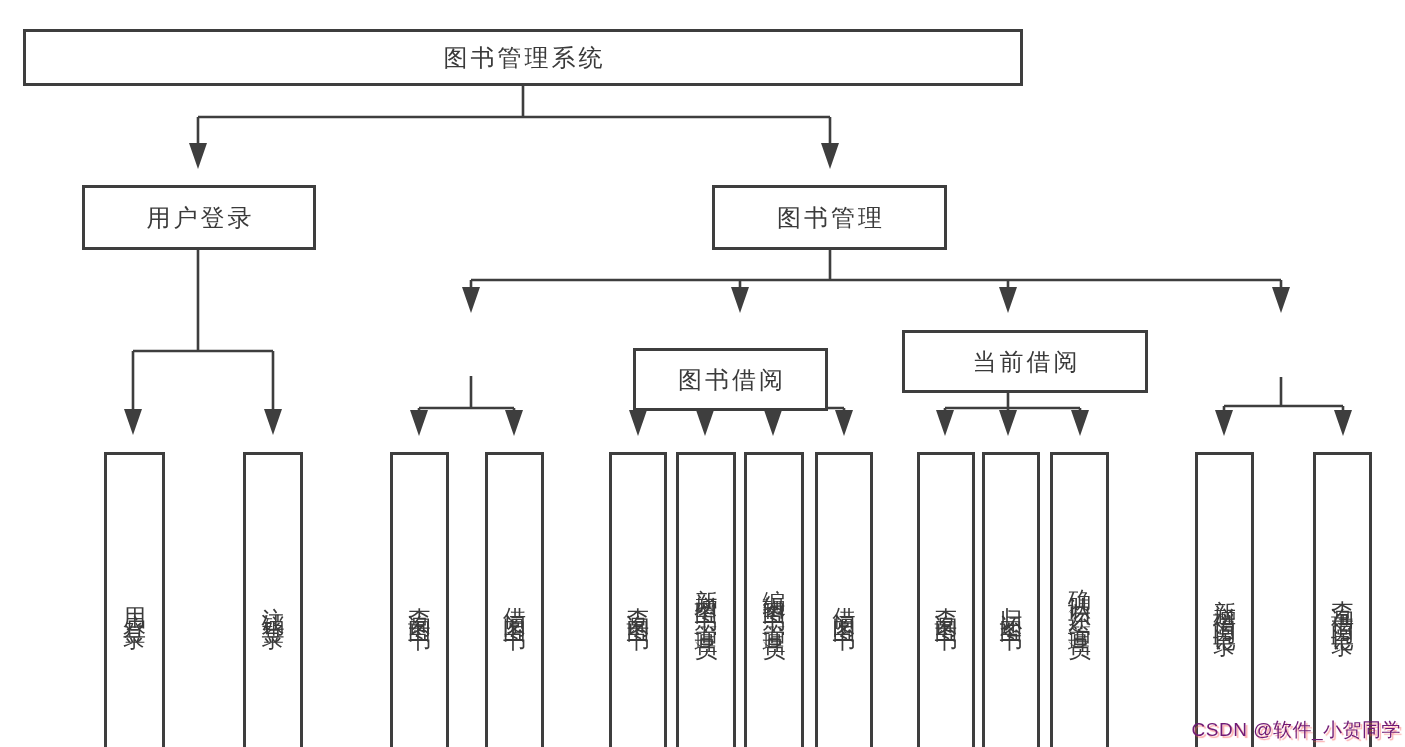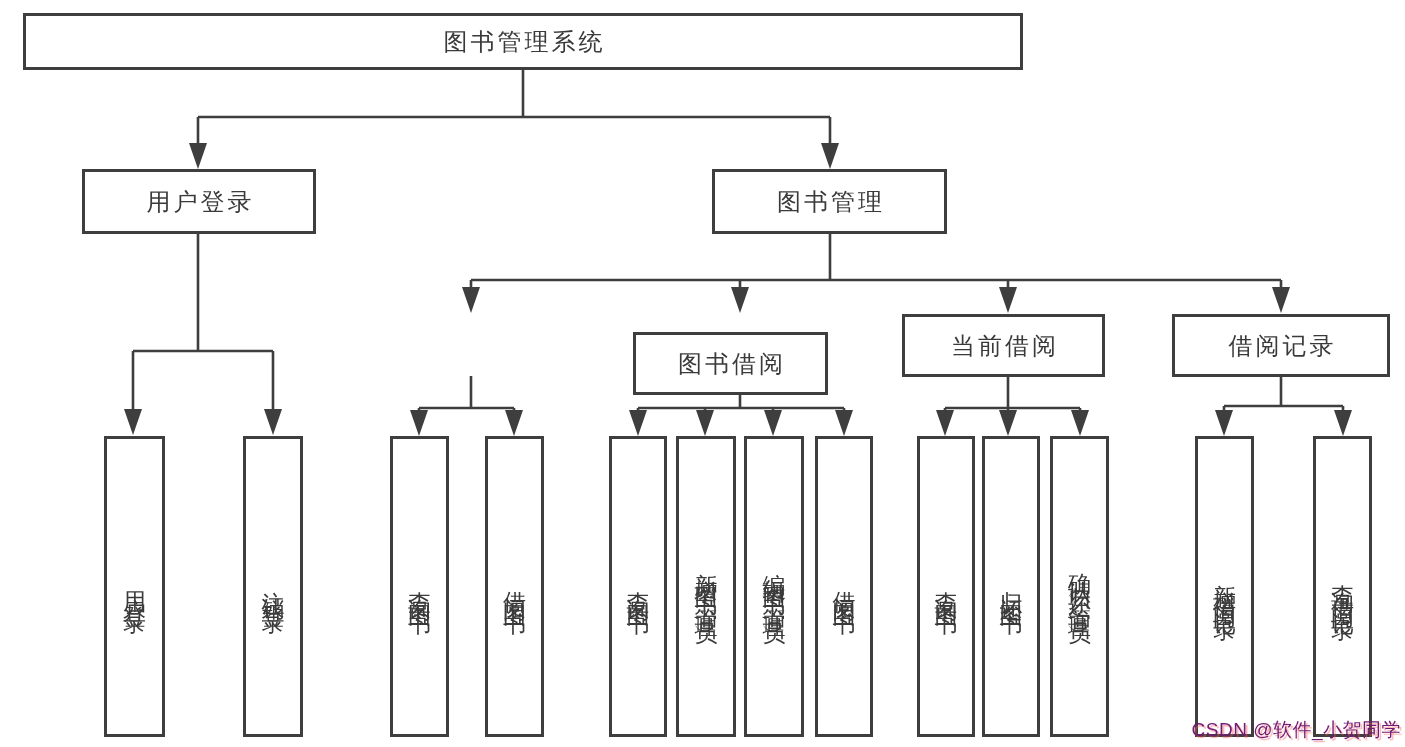--- a/index.html
+++ b/index.html
@@ -23,20 +23,21 @@
     pointer-events: none;
   }
   .node {
     position: absolute;
     box-sizing: border-box;
     border: 3px solid #3e3e3e;
     background: #ffffff;
     display: flex;
     align-items: center;
     justify-content: center;
+    margin-top: 16px;
   }
   .node .lbl {
     font-size: 24px;
     letter-spacing: 3px;
     color: #3a3a3a;
     white-space: nowrap;
     text-indent: 3px; 
   }
   .leaf .lbl {
     writing-mode: vertical-rl;
@@ -111,25 +112,22 @@
   <div class="node" style="left:82px; top:169px; width:234px; height:65px;">
     <span class="lbl">用户登录</span>
   </div>
   <div class="node" style="left:712px; top:169px; width:235px; height:65px;text-align:right;">
     <span class="lbl">图书管理</span>
   </div>
 
   <div class="node" style="left:633px; top:332px; width:195px; height:63px;">
     <span class="lbl">图书借阅</span>
   </div>
-  <div class="node" style="left:902px; top:314px; width:203px; height:63px;">
+  <div class="node" style="left:902px; top:314px; width:246px; height:63px;">
     <span class="lbl">当前借阅</span>
-  </div>
-  <div class="node" style="left:1172px; top:314px; width:218px; height:63px;">
-    <span class="lbl">借阅记录</span>
   </div>
 
   <div class="node leaf" style="left:104px; top:436px; width:61px; height:301px;">
     <span class="lbl">用户登录</span>
   </div>
   <div class="node leaf" style="left:243px; top:436px; width:60px; height:301px;">
     <span class="lbl">注销登录</span>
   </div>
 
   <div class="node leaf" style="left:390px; top:436px; width:59px; height:301px;">

